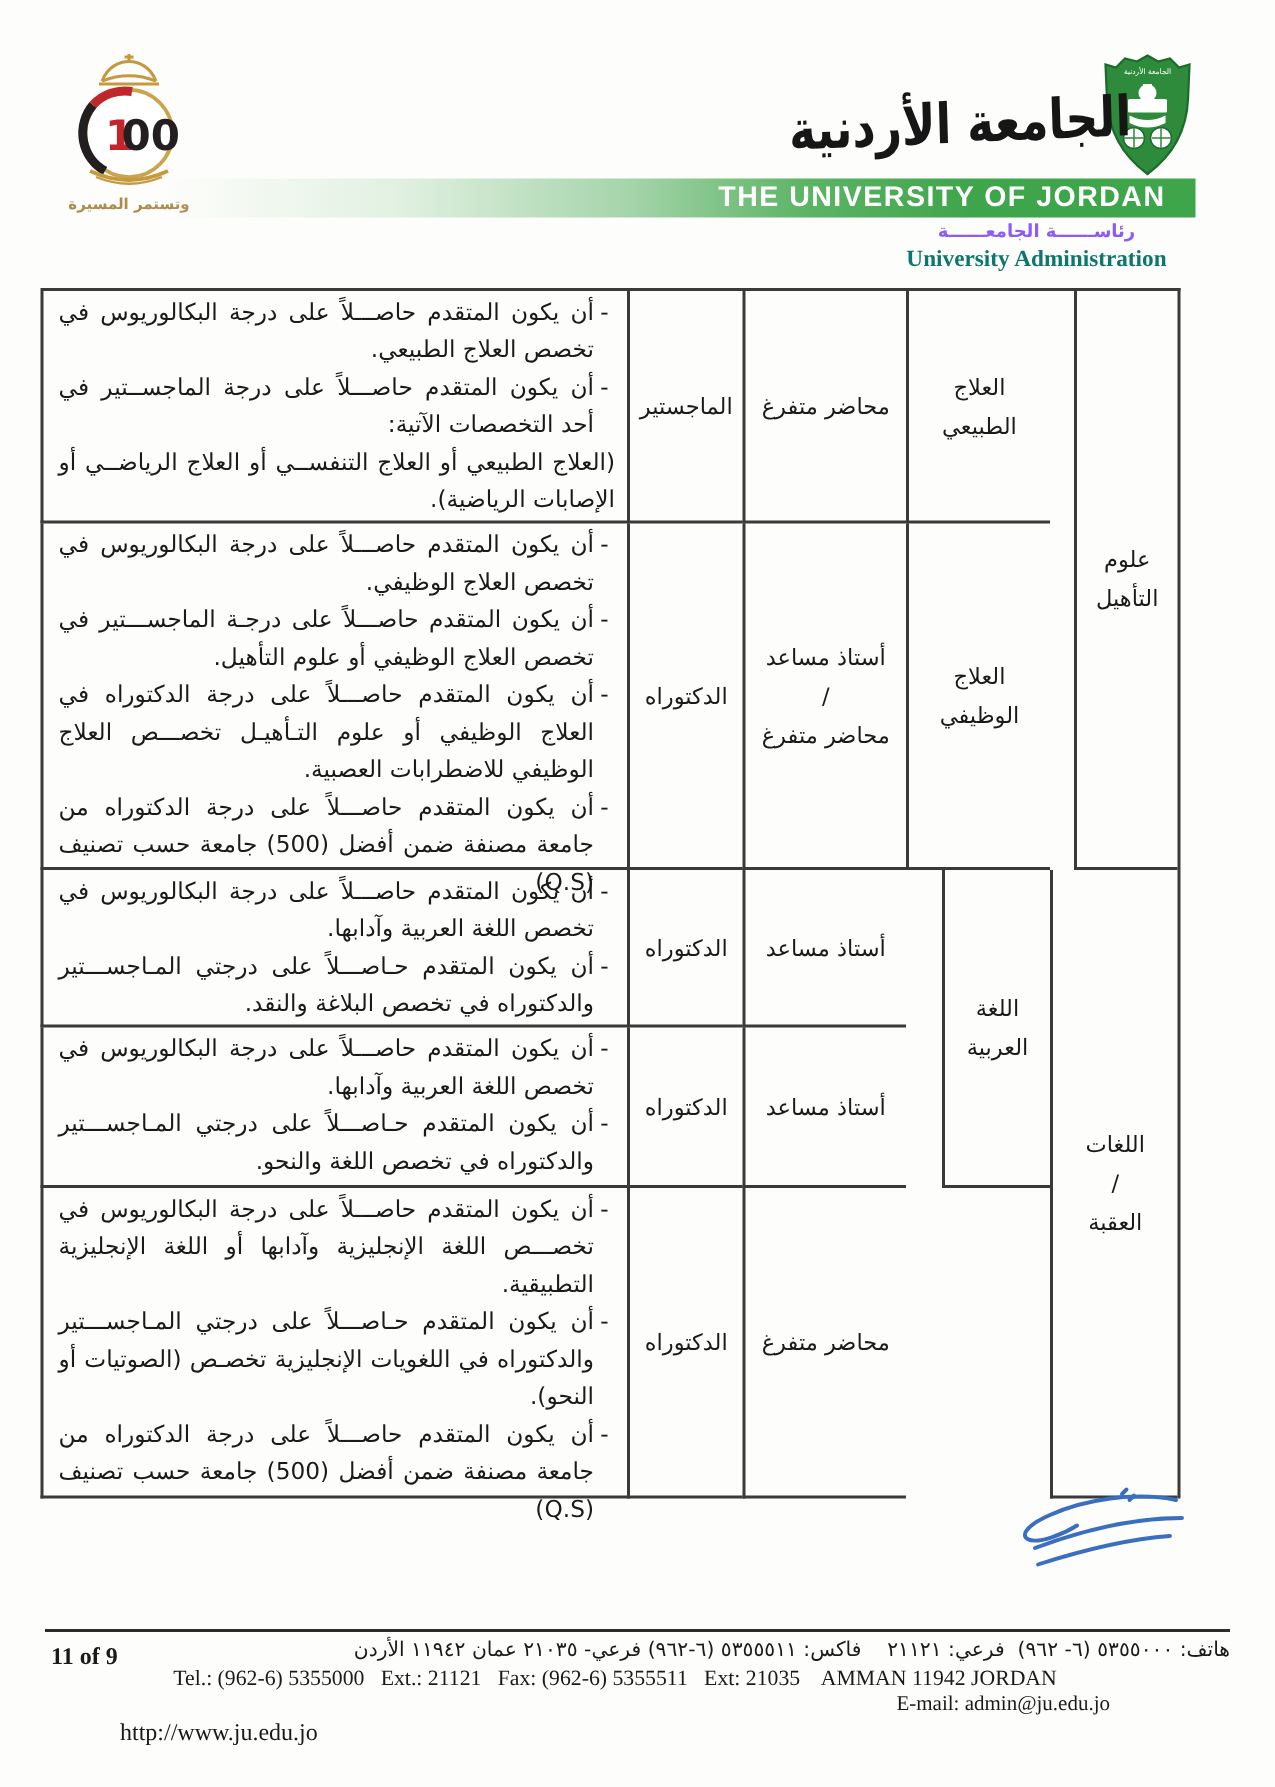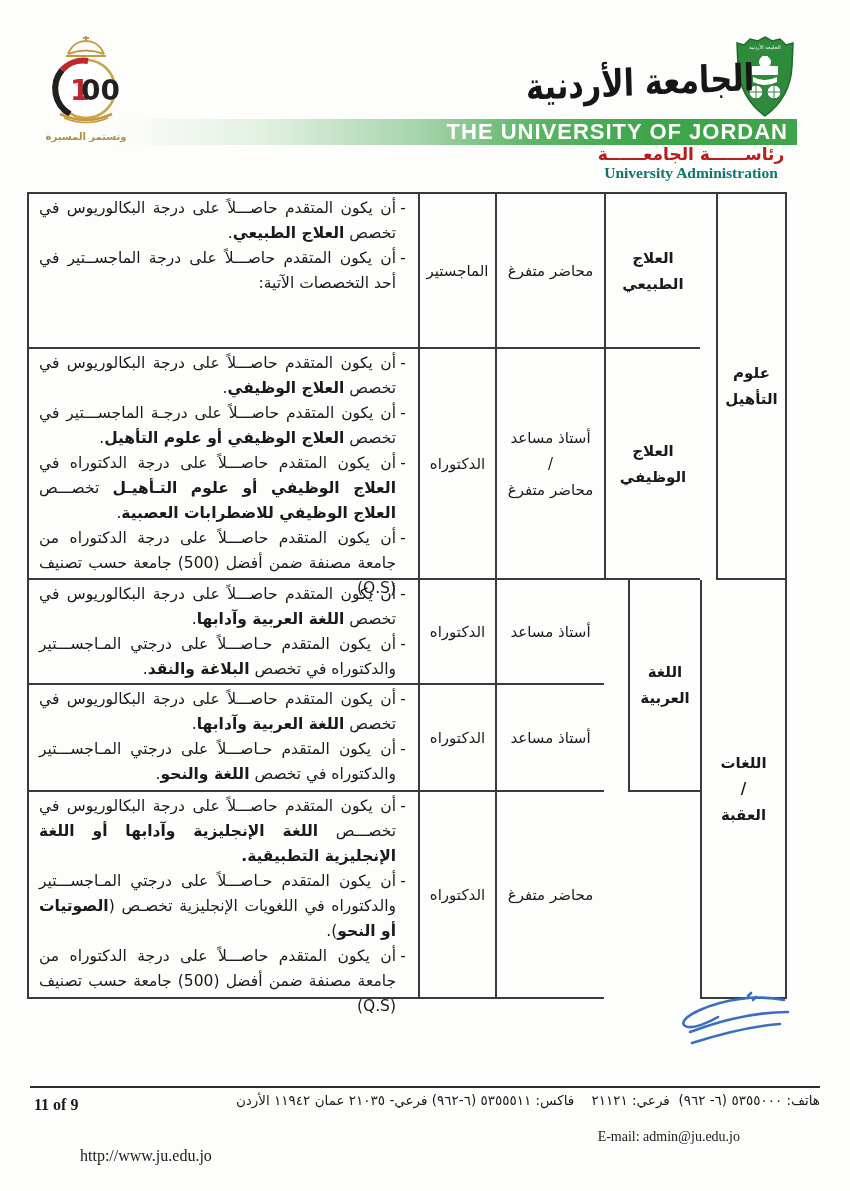--- a/index.html
+++ b/index.html
@@ -10,39 +10,39 @@
   .centennial{position:absolute;left:36px;top:34px;width:100px;height:104px;text-align:center;}
   .centennial .tagline{margin-top:1px;font-size:10px;color:#b08a4a;font-weight:bold;}
   .shield{position:absolute;left:735px;top:36px;width:60px;height:82px;}
   .calligraphy{position:absolute;left:540px;top:50px;width:200px;height:64px;
                display:flex;align-items:center;justify-content:center;
                font-size:37px;font-weight:bold;direction:rtl;white-space:nowrap;
                transform:scaleX(.82) rotate(-2deg);color:#161616;}
   .banner{position:absolute;left:112px;top:119px;width:685px;height:26px;
           background:linear-gradient(90deg, rgba(255,255,255,0) 0%, #e2f1e2 22%, #a5d4aa 45%, #5cb465 62%, #3fa54b 78%, #3fa54b 100%);
           display:flex;align-items:center;justify-content:flex-end;}
-  .banner span{color:#ffffff;font-weight:bold;font-size:22px;letter-spacing:1px;
-               padding-right:9px;font-family:"Liberation Sans",sans-serif;}
+  .banner span{color:#ffffff;font-weight:bold;font-size:19px;letter-spacing:1px;
+               padding-right:20px;font-family:"Liberation Sans",sans-serif;}
   .adminblock{position:absolute;left:585px;top:145px;width:212px;text-align:center;}
-  .admin-ar{direction:rtl;font-size:17px;font-weight:bold;color:#b91c1c;line-height:18px;}
+  .admin-ar{direction:rtl;font-size:12px;font-weight:bold;color:#8b5cf6;line-height:18px;}
   .admin-en{font-family:"Liberation Serif",serif;font-weight:bold;font-size:15.5px;color:#0f766e;line-height:19px;}
 
   
   .tbl{position:absolute;left:27px;top:192px;display:grid;direction:rtl;
        border-top:2px solid #3a3a3a;border-right:2px solid #3a3a3a;background:#fdfdfb;}
   .cell{border-left:2px solid #3a3a3a;border-bottom:2px solid #3a3a3a;box-sizing:border-box;}
   .mid-cell{display:flex;flex-direction:column;justify-content:center;align-items:center;
             text-align:center;font-size:15px;line-height:26px;padding:2px;}
-  .mid-cell.bold{font-weight:bold;}
+  .mid-cell.bold{font-weight:normal;}
   .req-cell{padding:2px 8px 2px 10px;font-size:15.5px;line-height:25px;}
   .bullet{display:flex;}
   .bullet .dash{flex:0 0 14px;text-align:center;}
   .bullet p{flex:1;margin:0;text-align:justify;}
   .bullet.nodash p{font-weight:bold;}
-  .req-cell .b{font-weight:bold;}
+  .req-cell .b{font-weight:normal;}
 
   
   .signature{position:absolute;left:652px;top:990px;}
   .foot-rule{position:absolute;left:30px;top:1086px;width:790px;height:2px;background:#2c2c2c;}
   .page-label{position:absolute;left:34px;top:1096px;font-family:"Liberation Serif",serif;
               font-weight:bold;font-size:16px;}
   .foot-ar{position:absolute;right:30px;top:1092px;direction:rtl;font-size:13.5px;white-space:pre;}
   .foot-en{position:absolute;left:80px;top:1111px;width:660px;text-align:center;
            font-family:"Liberation Serif",serif;font-size:14.5px;white-space:pre;}
   .foot-email{position:absolute;left:80px;top:1129px;width:660px;text-align:right;
@@ -161,20 +161,23 @@
       </div>
       <div class="cell req-cell" style="grid-area: 1 / 5;">
         <div class="bullet">
           <span class="dash">-</span>
           <p><span>أن يكون المتقدم حاصـــلاً على درجة البكالوريوس في تخصص </span><span class="b">العلاج الطبيعي</span><span>.</span></p>
         </div>
         <div class="bullet">
           <span class="dash">-</span>
           <p><span>أن يكون المتقدم حاصـــلاً على درجة الماجســتير في أحد التخصصات الآتية:</span></p>
         </div>
+        <div class="bullet nodash">
+          <p><span class="b">(العلاج الطبيعي أو العلاج التنفســي أو العلاج الرياضــي أو الإصابات الرياضية).</span></p>
+        </div>
       </div>
       <div class="cell req-cell" style="grid-area: 2 / 5;">
         <div class="bullet">
           <span class="dash">-</span>
           <p><span>أن يكون المتقدم حاصـــلاً على درجة البكالوريوس في تخصص </span><span class="b">العلاج الوظيفي</span><span>.</span></p>
         </div>
         <div class="bullet">
           <span class="dash">-</span>
           <p><span>أن يكون المتقدم حاصـــلاً على درجـة الماجســـتير في تخصص </span><span class="b">العلاج الوظيفي أو علوم التأهيل</span><span>.</span></p>
         </div>
@@ -228,16 +231,17 @@
       <path d="M96 6 l3 -3 M101 10 l3 -3"></path>
       <path d="M132 10 C105 4 70 10 48 20 C34 26 28 33 33 36 C40 40 58 32 66 27"></path>
       <path d="M136 22 C105 22 70 30 38 42"></path>
       <path d="M128 34 C100 36 68 44 40 53"></path>
     </g>
   </svg>
 
   <div class="foot-rule"></div>
   <div class="page-label">11 of 9</div>
   <div class="foot-ar">هاتف: ٥٣٥٥٠٠٠ (٦- ٩٦٢)  فرعي: ٢١١٢١    فاكس: ٥٣٥٥٥١١ (٦-٩٦٢) فرعي- ٢١٠٣٥ عمان ١١٩٤٢ الأردن</div>
+  <div class="foot-en">Tel.: (962-6) 5355000   Ext.: 21121   Fax: (962-6) 5355511   Ext: 21035    AMMAN 11942 JORDAN</div>
   <div class="foot-email">E-mail: admin@ju.edu.jo</div>
   <div class="foot-url">http://www.ju.edu.jo</div>
 
 </div>
 
 </body></html>

